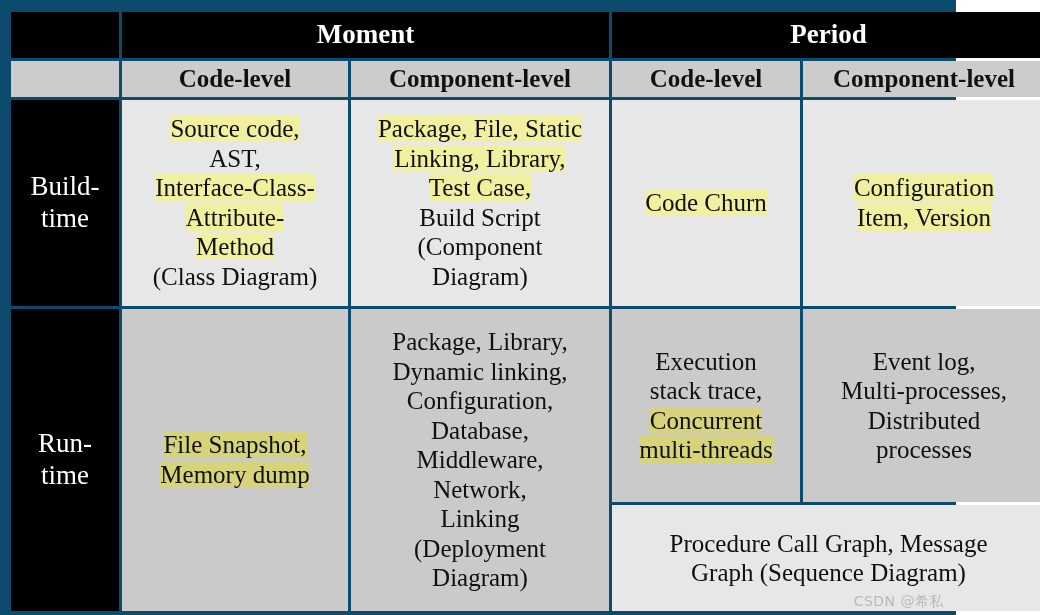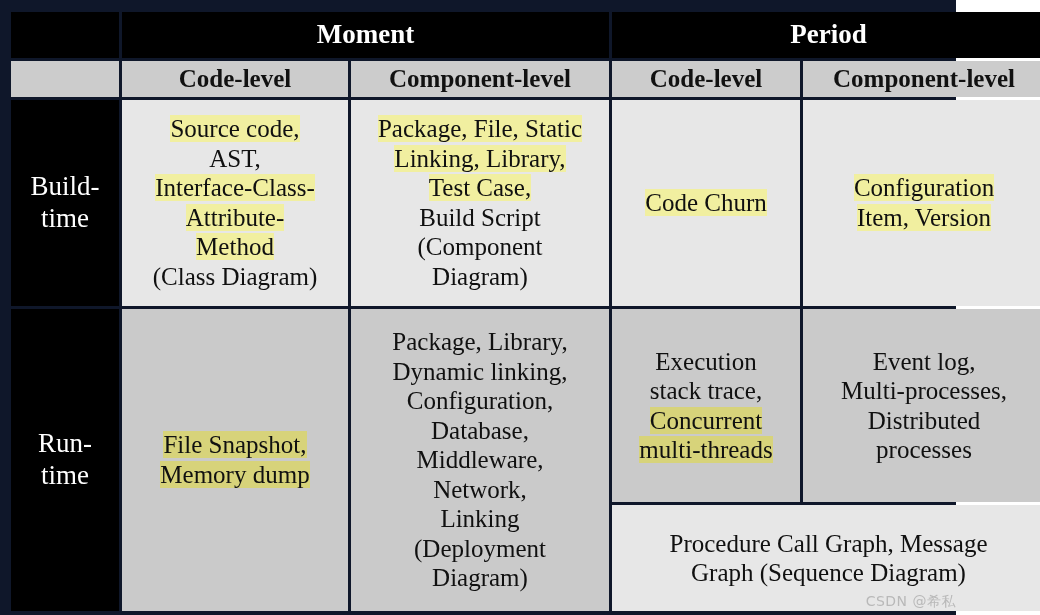--- a/index.html
+++ b/index.html
@@ -11,21 +11,21 @@
     width: 1040px;
     height: 615px;
     overflow: hidden;
     font-family: "Liberation Serif", "DejaVu Serif", serif;
   }
 
   .page {
     position: relative;
     width: 956px;
     height: 615px;
-    background: #0f172a;
+    background: #0c4a6e;
   }
 
   table.matrix {
     position: absolute;
     left: 8px;
     top: 9px;
     width: 1030px;
     height: 605px;
     border-collapse: separate;
     border-spacing: 3px;
@@ -96,21 +96,21 @@
   }
   .cell-dark .hl {
     background: #d7d37a;
   }
 
   .line { display: block; }
 
   
   .watermark {
     position: absolute;
-    right: 0;
+    right: 12px;
     bottom: 4px;
     font-size: 14px;
     color: #b9b9b9;
     font-family: "DejaVu Sans", "Liberation Sans", sans-serif;
     letter-spacing: 0.5px;
     white-space: nowrap;
   }
 </style>
 </head>
 <body>

